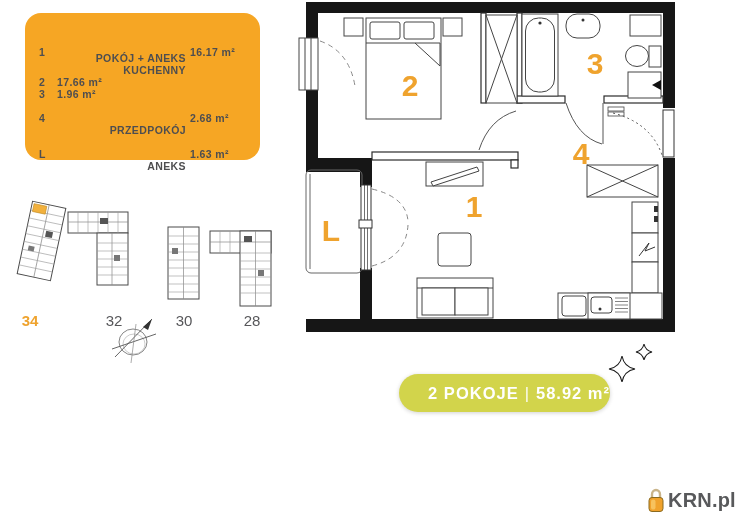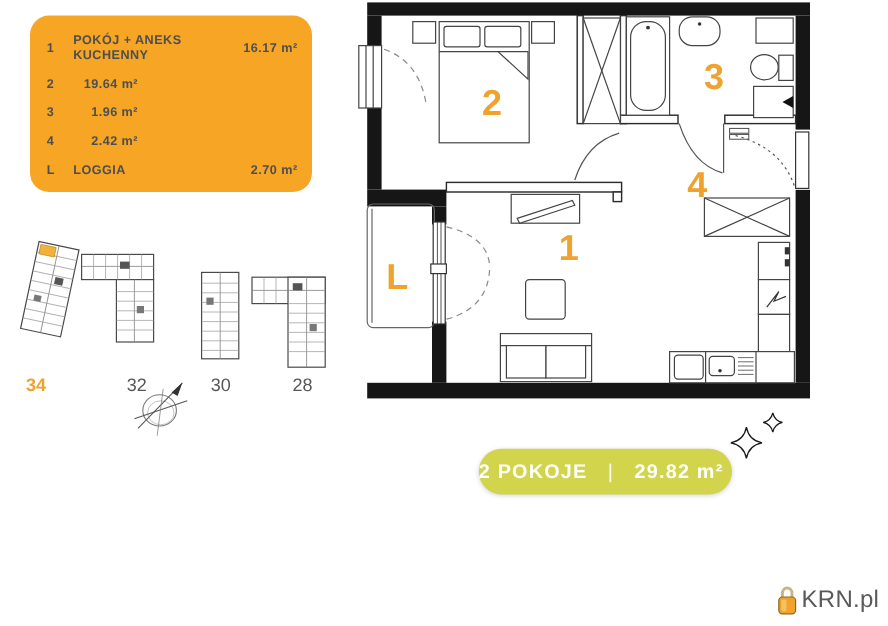--- a/index.html
+++ b/index.html
@@ -5,65 +5,66 @@
   html,body{margin:0;padding:0;background:#fff;}
   .stage{position:relative;width:740px;height:522px;background:#ffffff;overflow:hidden;
          font-family:"Liberation Sans",sans-serif;}
   
   .legend{position:absolute;left:25px;top:13px;width:235px;height:147px;background:#F6A624;
           border-radius:16px;box-sizing:border-box;padding:15px 12px 12px 14px;
           display:flex;flex-direction:column;justify-content:space-between;}
   .legend-row{display:flex;align-items:center;color:#4E4E50;font-weight:700;
               font-size:10.5px;letter-spacing:.4px;line-height:1.15;}
   .legend-num{width:18px;flex:0 0 18px;text-align:left;}
-  .legend-name{flex:1;text-align:left;padding:0 4px;}
-  .legend-area{width:58px;flex:0 0 58px;text-align:right;white-space:nowrap;}
+  .legend-name{flex:1;text-align:right;padding:0 4px;margin-top:24px;}
+  .legend-area{width:58px;flex:0 0 58px;text-align:left;white-space:nowrap;}
   
   svg.draw{position:absolute;left:0;top:0;}
   svg text{font-family:"Liberation Sans",sans-serif;}
   .room-label{font-size:30px;font-weight:700;fill:#EFA32E;}
   .bldg-label{font-size:15px;fill:#57575A;}
   .bldg-label.hl{fill:#EFA32E;font-weight:700;}
   
   .badge{position:absolute;left:399px;top:374px;width:211px;height:38px;border-radius:19px;
-         background:#D2D44B;display:flex;align-items:center;justify-content:flex-start;gap:17px;
+         background:#D2D44B;display:flex;align-items:center;justify-content:flex-end;gap:6px;
          color:#FFFFFF;font-weight:700;font-size:16.5px;letter-spacing:1px;
          box-shadow:0 1px 4px rgba(0,0,0,.18);}
   .badge .sep{font-weight:400;opacity:.95;}
   
   .logo{position:absolute;left:647px;top:487px;display:flex;align-items:center;gap:3px;}
-  .logo-text{font-size:20px;font-weight:400;color:#58595B;letter-spacing:.2px;}
+  .logo-text{font-size:20px;font-weight:700;color:#58595B;letter-spacing:.2px;}
 </style>
 </head>
 <body>
 
 <div class="stage">
 
   <div class="legend">
     <div class="legend-row">
       <span class="legend-num">1</span>
       <span class="legend-name">POKÓJ + ANEKS KUCHENNY</span>
       <span class="legend-area">16.17 m²</span>
     </div>
     <div class="legend-row">
       <span class="legend-num">2</span>
-      <span class="legend-area">19.64 m²</span>
+      <span class="legend-area">17.66 m²</span>
     </div>
     <div class="legend-row">
       <span class="legend-num">3</span>
       <span class="legend-area">1.96 m²</span>
     </div>
     <div class="legend-row">
       <span class="legend-num">4</span>
-      <span class="legend-area">2.42 m²</span>
+      <span class="legend-name">PRZEDPOKÓJ</span>
+      <span class="legend-area">2.68 m²</span>
     </div>
     <div class="legend-row">
       <span class="legend-num">L</span>
-      <span class="legend-name">LOGGIA</span>
-      <span class="legend-area">2.70 m²</span>
+      <span class="legend-name">ANEKS</span>
+      <span class="legend-area">1.63 m²</span>
     </div>
   </div>
 
   <svg class="draw" width="740" height="522" viewBox="0 0 740 522">
 
     <g>
 
       <g fill="#161616">
         <rect x="306" y="2" width="369" height="11"></rect>
         <rect x="663" y="13" width="12" height="95"></rect>
@@ -298,21 +299,21 @@
 
     <g stroke="#1a1a1a" fill="#fff" stroke-width="1.1">
       <path d="M622,356 Q624,367 635,369 Q624,371 622,382 Q620,371 609,369 Q620,367 622,356 Z"></path>
       <path d="M644,344 Q645.5,350.5 652,352 Q645.5,353.5 644,360 Q642.5,353.5 636,352 Q642.5,350.5 644,344 Z"></path>
     </g>
   </svg>
 
   <div class="badge">
     <span>2 POKOJE</span>
     <span class="sep">|</span>
-    <span>29.82 m²</span>
+    <span>58.92 m²</span>
   </div>
 
   <div class="logo">
     <svg width="18" height="26" viewBox="0 0 18 26">
       <path d="M5,12 V7.5 a4,4.5 0 0 1 8,0 V12" fill="none" stroke="#C9B48A" stroke-width="2.4"></path>
       <rect x="2" y="10.5" width="14" height="14" rx="3" fill="#F0A22C" stroke="#8a6a20" stroke-width="1"></rect>
       <rect x="4" y="12.5" width="4.5" height="10" rx="2" fill="#F7C25E" stroke="none"></rect>
     </svg>
     <span class="logo-text">KRN.pl</span>
   </div>

